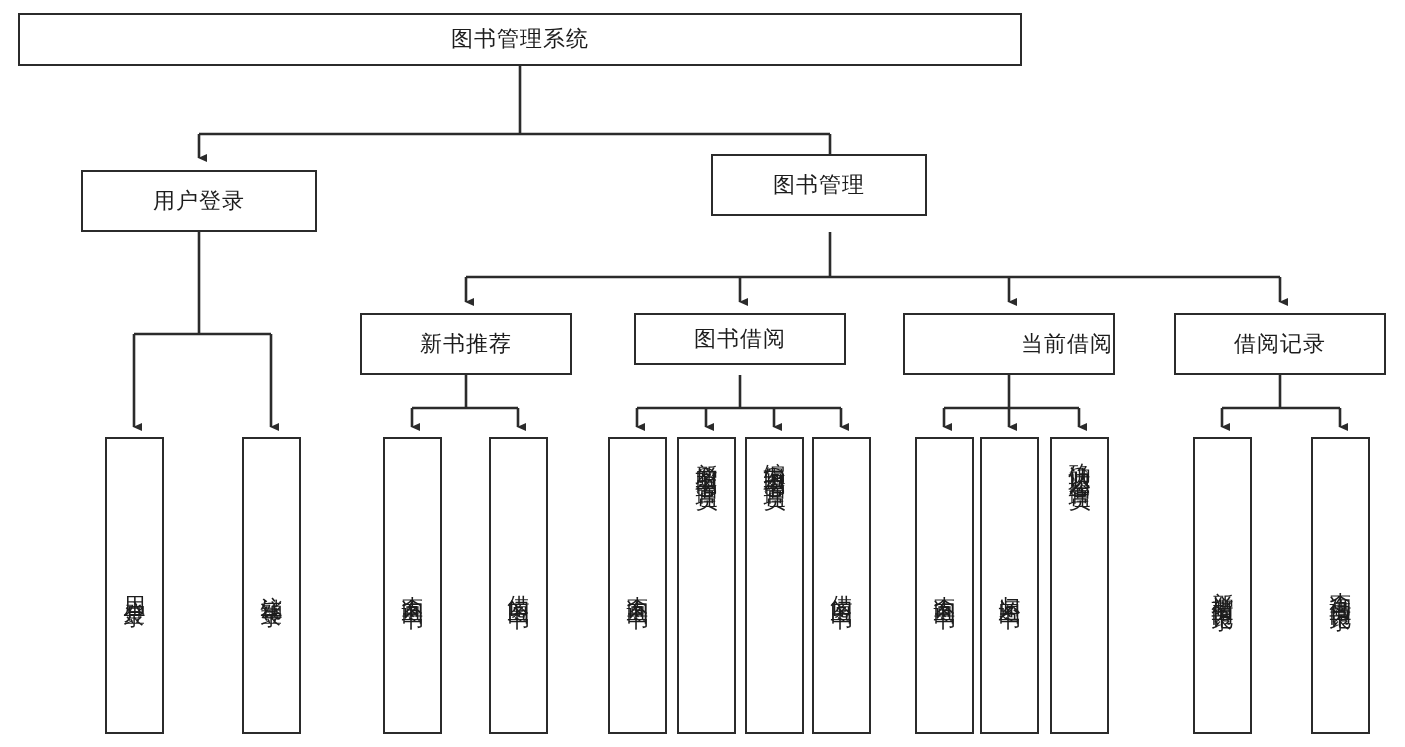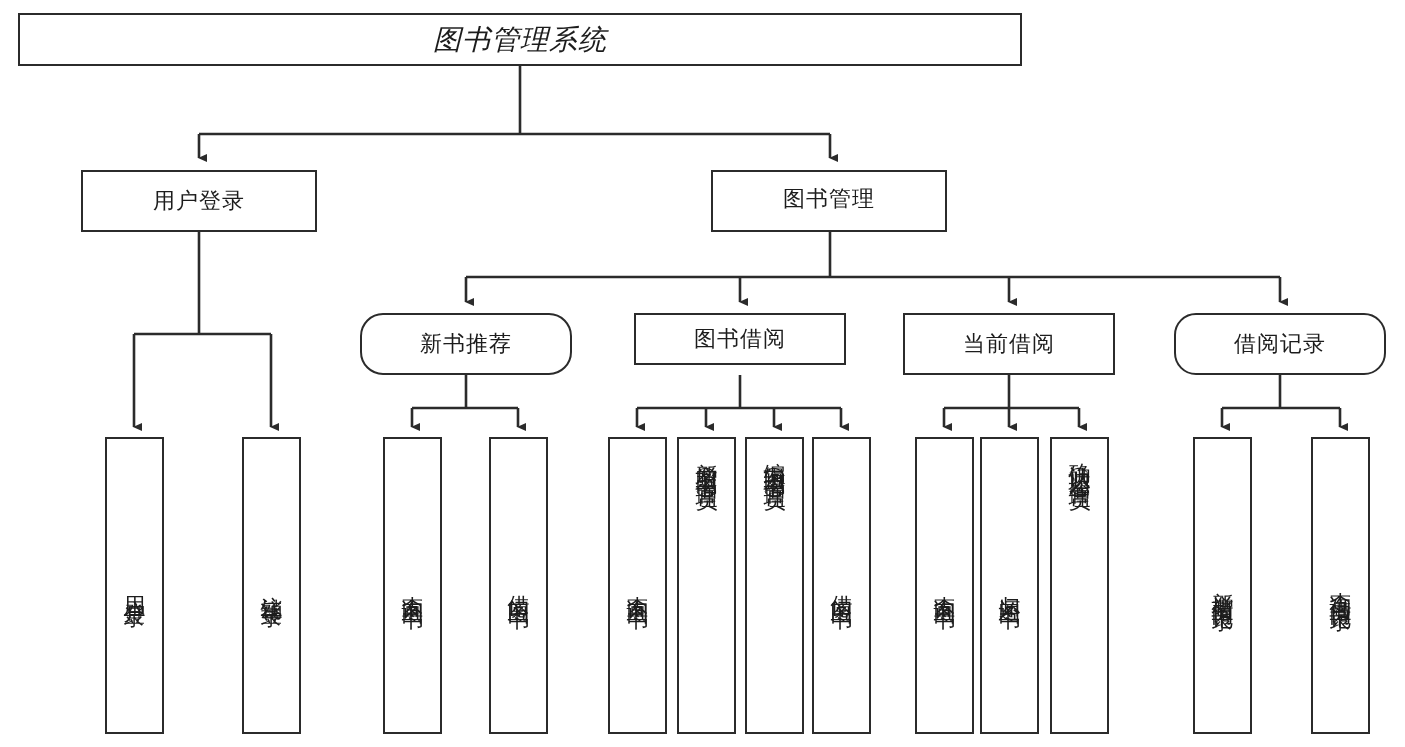--- a/index.html
+++ b/index.html
@@ -36,22 +36,21 @@
     justify-content: center;
     color: #1c1c1c;
     z-index: 2;
   }
   .node-h {
     font-size: 22px;
     letter-spacing: 1px;
     line-height: 1.2;
   }
   .node-root {
-    font-size: 28px;
-    font-style: italic;
+    font-size: 22px;
   }
   .node-v {
     writing-mode: vertical-rl;
     text-orientation: upright;
     font-size: 22px;
     letter-spacing: 4px;
     line-height: 1;
     padding: 6px 0;
     justify-content: center;
   }
@@ -128,34 +127,34 @@
     </g>
   </svg>
 
   <div class="node node-h node-root" style="left:18px; top:13px; width:1004px; height:53px;">
     <span class="node-label">图书管理系统</span>
   </div>
 
   <div class="node node-h" style="left:81px; top:170px; width:236px; height:62px;">
     <span class="node-label">用户登录</span>
   </div>
-  <div class="node node-h" style="left:711px; top:170px; width:236px; height:62px;font-family:Liberation Mono, monospace;">
+  <div class="node node-h" style="left:711px; top:154px; width:216px; height:62px;">
     <span class="node-label">图书管理</span>
   </div>
 
-  <div class="node node-h" style="left:360px; top:313px; width:212px; height:62px;border-radius:23px;">
+  <div class="node node-h" style="left:360px; top:313px; width:212px; height:62px;">
     <span class="node-label">新书推荐</span>
   </div>
   <div class="node node-h" style="left:634px; top:313px; width:212px; height:52px;">
     <span class="node-label">图书借阅</span>
   </div>
-  <div class="node node-h" style="left:903px; top:313px; width:212px; height:62px;">
+  <div class="node node-h" style="left:903px; top:313px; width:212px; height:62px;justify-content:flex-end;">
     <span class="node-label">当前借阅</span>
   </div>
-  <div class="node node-h" style="left:1174px; top:313px; width:212px; height:62px;border-radius:22px;">
+  <div class="node node-h" style="left:1174px; top:313px; width:212px; height:62px;">
     <span class="node-label">借阅记录</span>
   </div>
 
   <div class="node node-v" style="left:105px; top:437px; width:59px; height:297px;">
     <span class="node-label">用户登录</span>
   </div>
   <div class="node node-v" style="left:242px; top:437px; width:59px; height:297px;">
     <span class="node-label">注销登录</span>
   </div>
 

